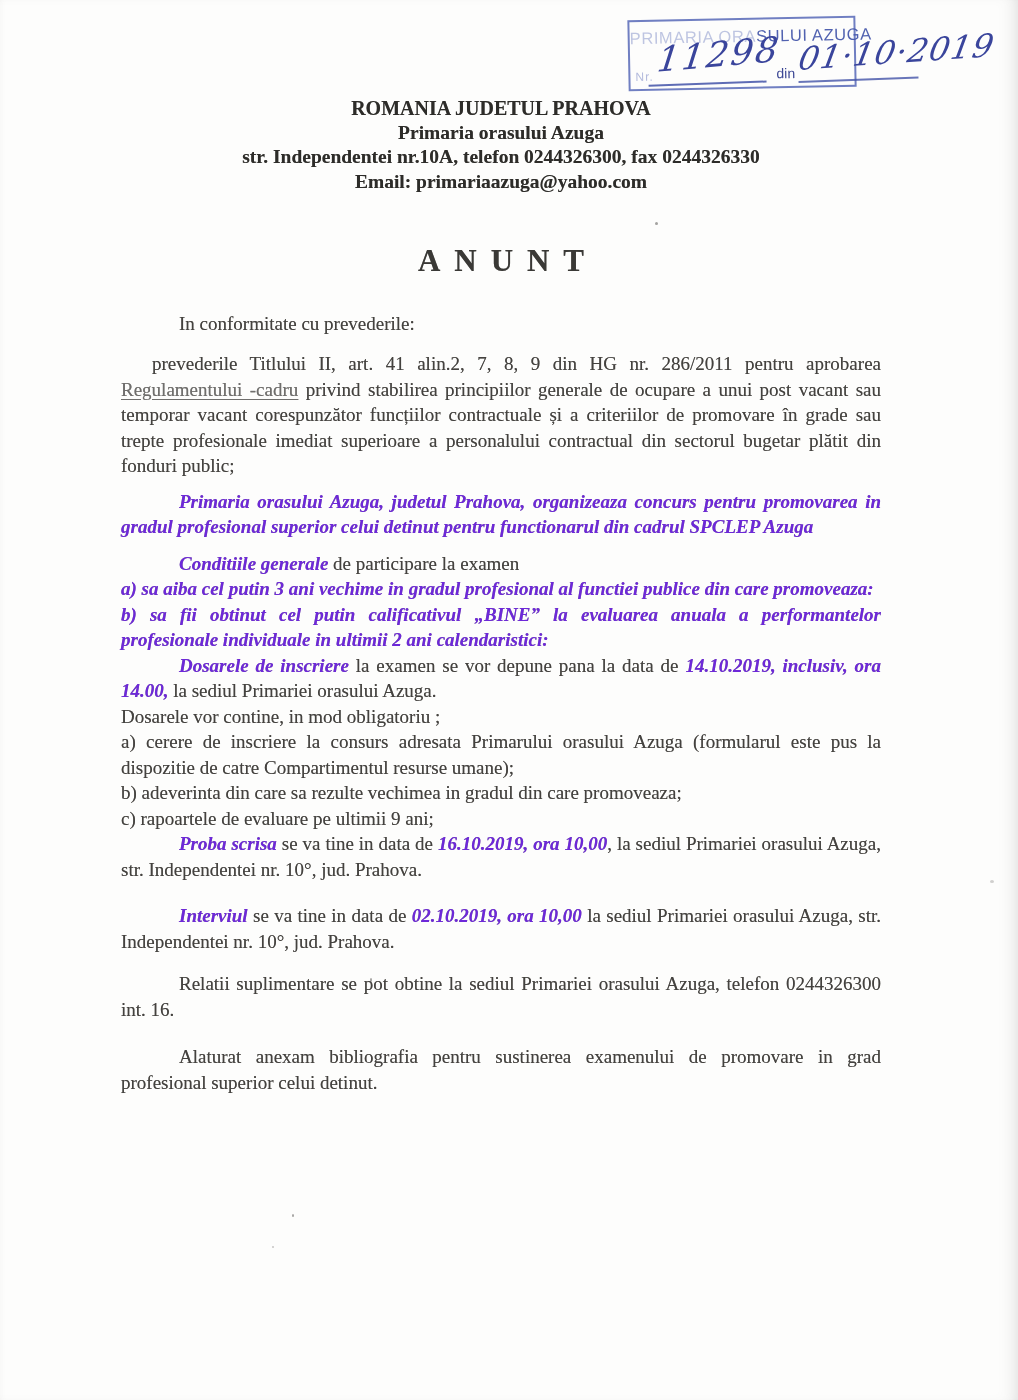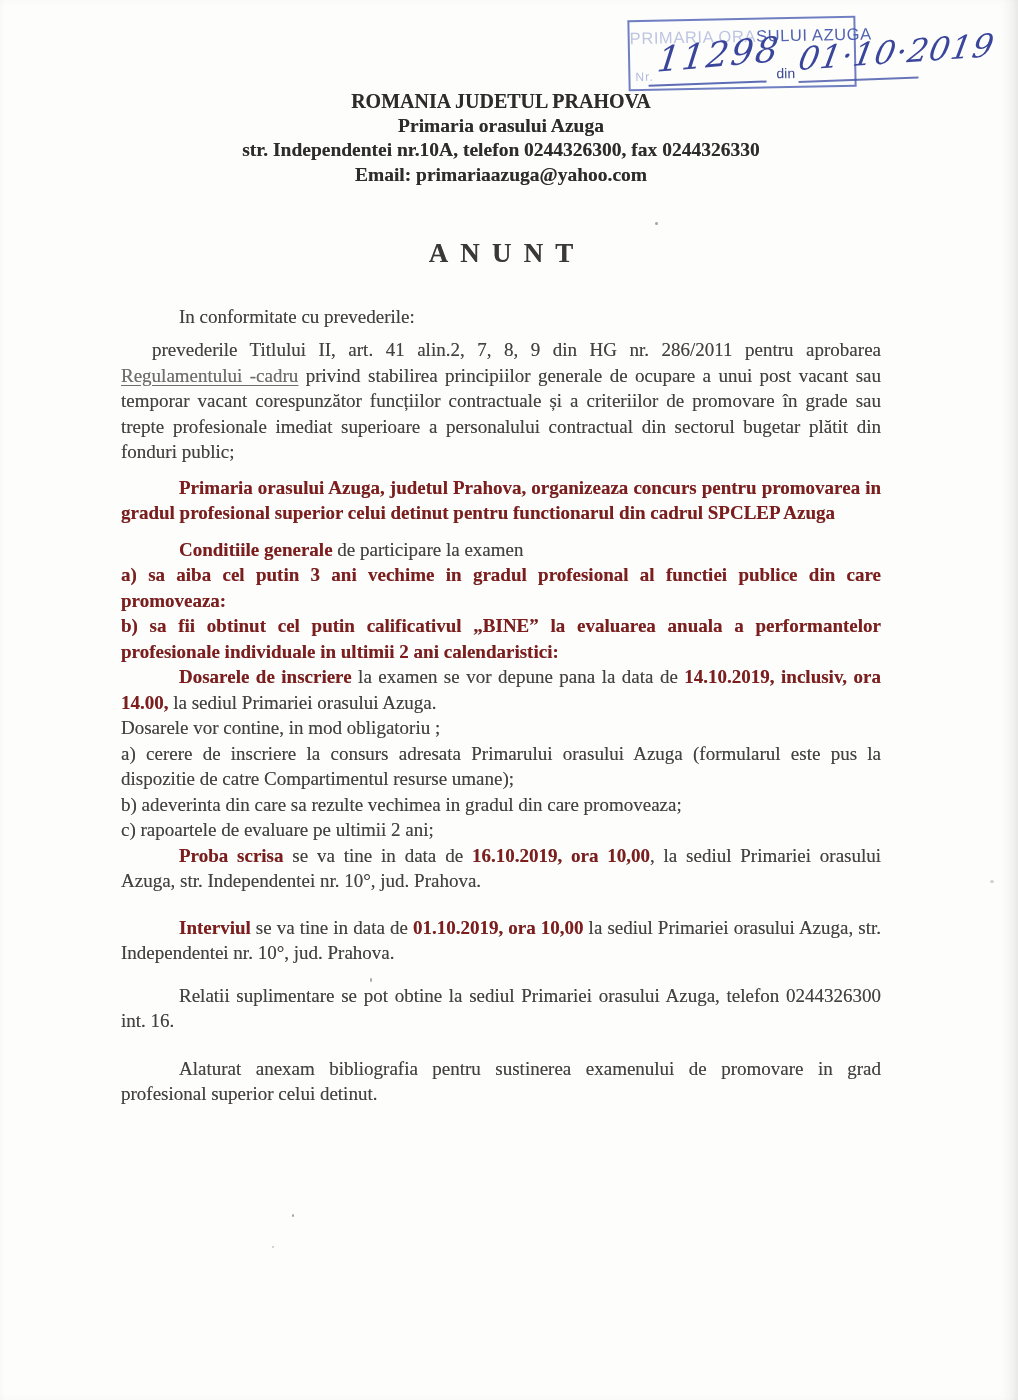--- a/index.html
+++ b/index.html
@@ -8,43 +8,43 @@
     position:relative;
     width:1018px; height:1400px;
     margin:0 auto;
     background:#fdfdfc;
     overflow:hidden;
     font-family:"Liberation Serif","DejaVu Serif",serif;
     color:#44423f;
     box-shadow:inset -14px 0 18px -14px rgba(90,90,90,.25), inset 4px 0 10px -8px rgba(120,120,120,.2);
   }
   .content {
-    position:absolute; left:121px; top:89px; width:760px;
+    position:absolute; left:121px; top:96px; width:760px;
     font-size:19px; line-height:25.5px;
     text-shadow:0 0 .5px rgba(70,68,64,.55);
   }
-  .b { font-weight:bold; color:#7f1d1d; }
+  .b { font-weight:bold; color:#6d28d9;font-style:italic; }
   .j { text-align:justify; }
   .ind { text-indent:58px; }
   .ind-sm { text-indent:31px; }
 
   
   .org-header { text-align:center; font-weight:bold; color:#2d2c29; line-height:24.5px; }
   .org-header .h1 { font-size:20px; }
   .org-header .h2 { font-size:19.5px; }
 
   
   .doc-title {
     margin-top:54px; text-align:center;
-    font-weight:bold; font-size:27px; color:#3a3936;
+    font-weight:bold; font-size:31px; color:#3a3936;
     letter-spacing:.45em; text-indent:.45em;
   }
 
   .p-intro   { margin-top:37px; }
-  .p-legal   { margin-top:8px; }
+  .p-legal   { margin-top:15px; }
   .ulink     { color:#6f6e6c; text-decoration:underline; text-underline-offset:3px; }
   .p-org     { margin-top:10px; }
   .p-cond    { margin-top:11px; }
   .p-dossier { }
   .p-test    { }
   .p-interview { margin-top:21px; }
   .p-info    { margin-top:17px; }
   .p-annex   { margin-top:22px; }
 
   
@@ -123,25 +123,25 @@
     <p class="p-org j ind b">Primaria orasului Azuga, judetul Prahova, organizeaza concurs pentru promovarea in gradul profesional superior celui detinut pentru functionarul din cadrul SPCLEP Azuga</p>
 
     <p class="p-cond ind"><span class="b">Conditiile generale</span><span> de participare la examen</span></p>
     <p class="j b">a) sa aiba cel putin 3 ani vechime in gradul profesional al functiei publice din care promoveaza:</p>
     <p class="j b">b) sa fii obtinut cel putin calificativul „BINE” la evaluarea anuala a performantelor profesionale individuale in ultimii 2 ani calendaristici:</p>
 
     <p class="p-dossier j ind"><span class="b">Dosarele de inscriere</span><span> la examen se vor depune pana la data de </span><span class="b">14.10.2019, inclusiv, ora 14.00,</span><span> la sediul Primariei orasului Azuga.</span></p>
     <p>Dosarele vor contine, in mod obligatoriu ;</p>
     <p class="j">a) cerere de inscriere la consurs adresata Primarului orasului Azuga (formularul este pus la dispozitie de catre Compartimentul resurse umane);</p>
     <p>b) adeverinta din care sa rezulte vechimea in gradul din care promoveaza;</p>
-    <p>c) rapoartele de evaluare pe ultimii 2 ani;</p>
+    <p>c) rapoartele de evaluare pe ultimii 9 ani;</p>
 
     <p class="p-test j ind"><span class="b">Proba scrisa</span><span> se va tine in data de </span><span class="b">16.10.2019, ora 10,00</span><span>, la sediul Primariei orasului Azuga, str. Independentei nr. 10°, jud. Prahova.</span></p>
 
-    <p class="p-interview j ind"><span class="b">Interviul</span><span> se va tine in data de </span><span class="b">01.10.2019, ora 10,00</span><span> la sediul Primariei orasului Azuga, str. Independentei nr. 10°, jud. Prahova.</span></p>
+    <p class="p-interview j ind"><span class="b">Interviul</span><span> se va tine in data de </span><span class="b">02.10.2019, ora 10,00</span><span> la sediul Primariei orasului Azuga, str. Independentei nr. 10°, jud. Prahova.</span></p>
 
     <p class="p-info j ind">Relatii suplimentare se pot obtine la sediul Primariei orasului Azuga, telefon 0244326300 int. 16.</p>
 
     <p class="p-annex j ind">Alaturat anexam bibliografia pentru sustinerea examenului de promovare in grad profesional superior celui detinut.</p>
 
   </div>
 
   <div class="speck" style="left:655px; top:222px; width:3px; height:3px;"></div>
   <div class="speck" style="left:370px; top:978px; width:2px; height:4px;"></div>
   <div class="speck" style="left:292px; top:1214px; width:2px; height:3px;"></div>

